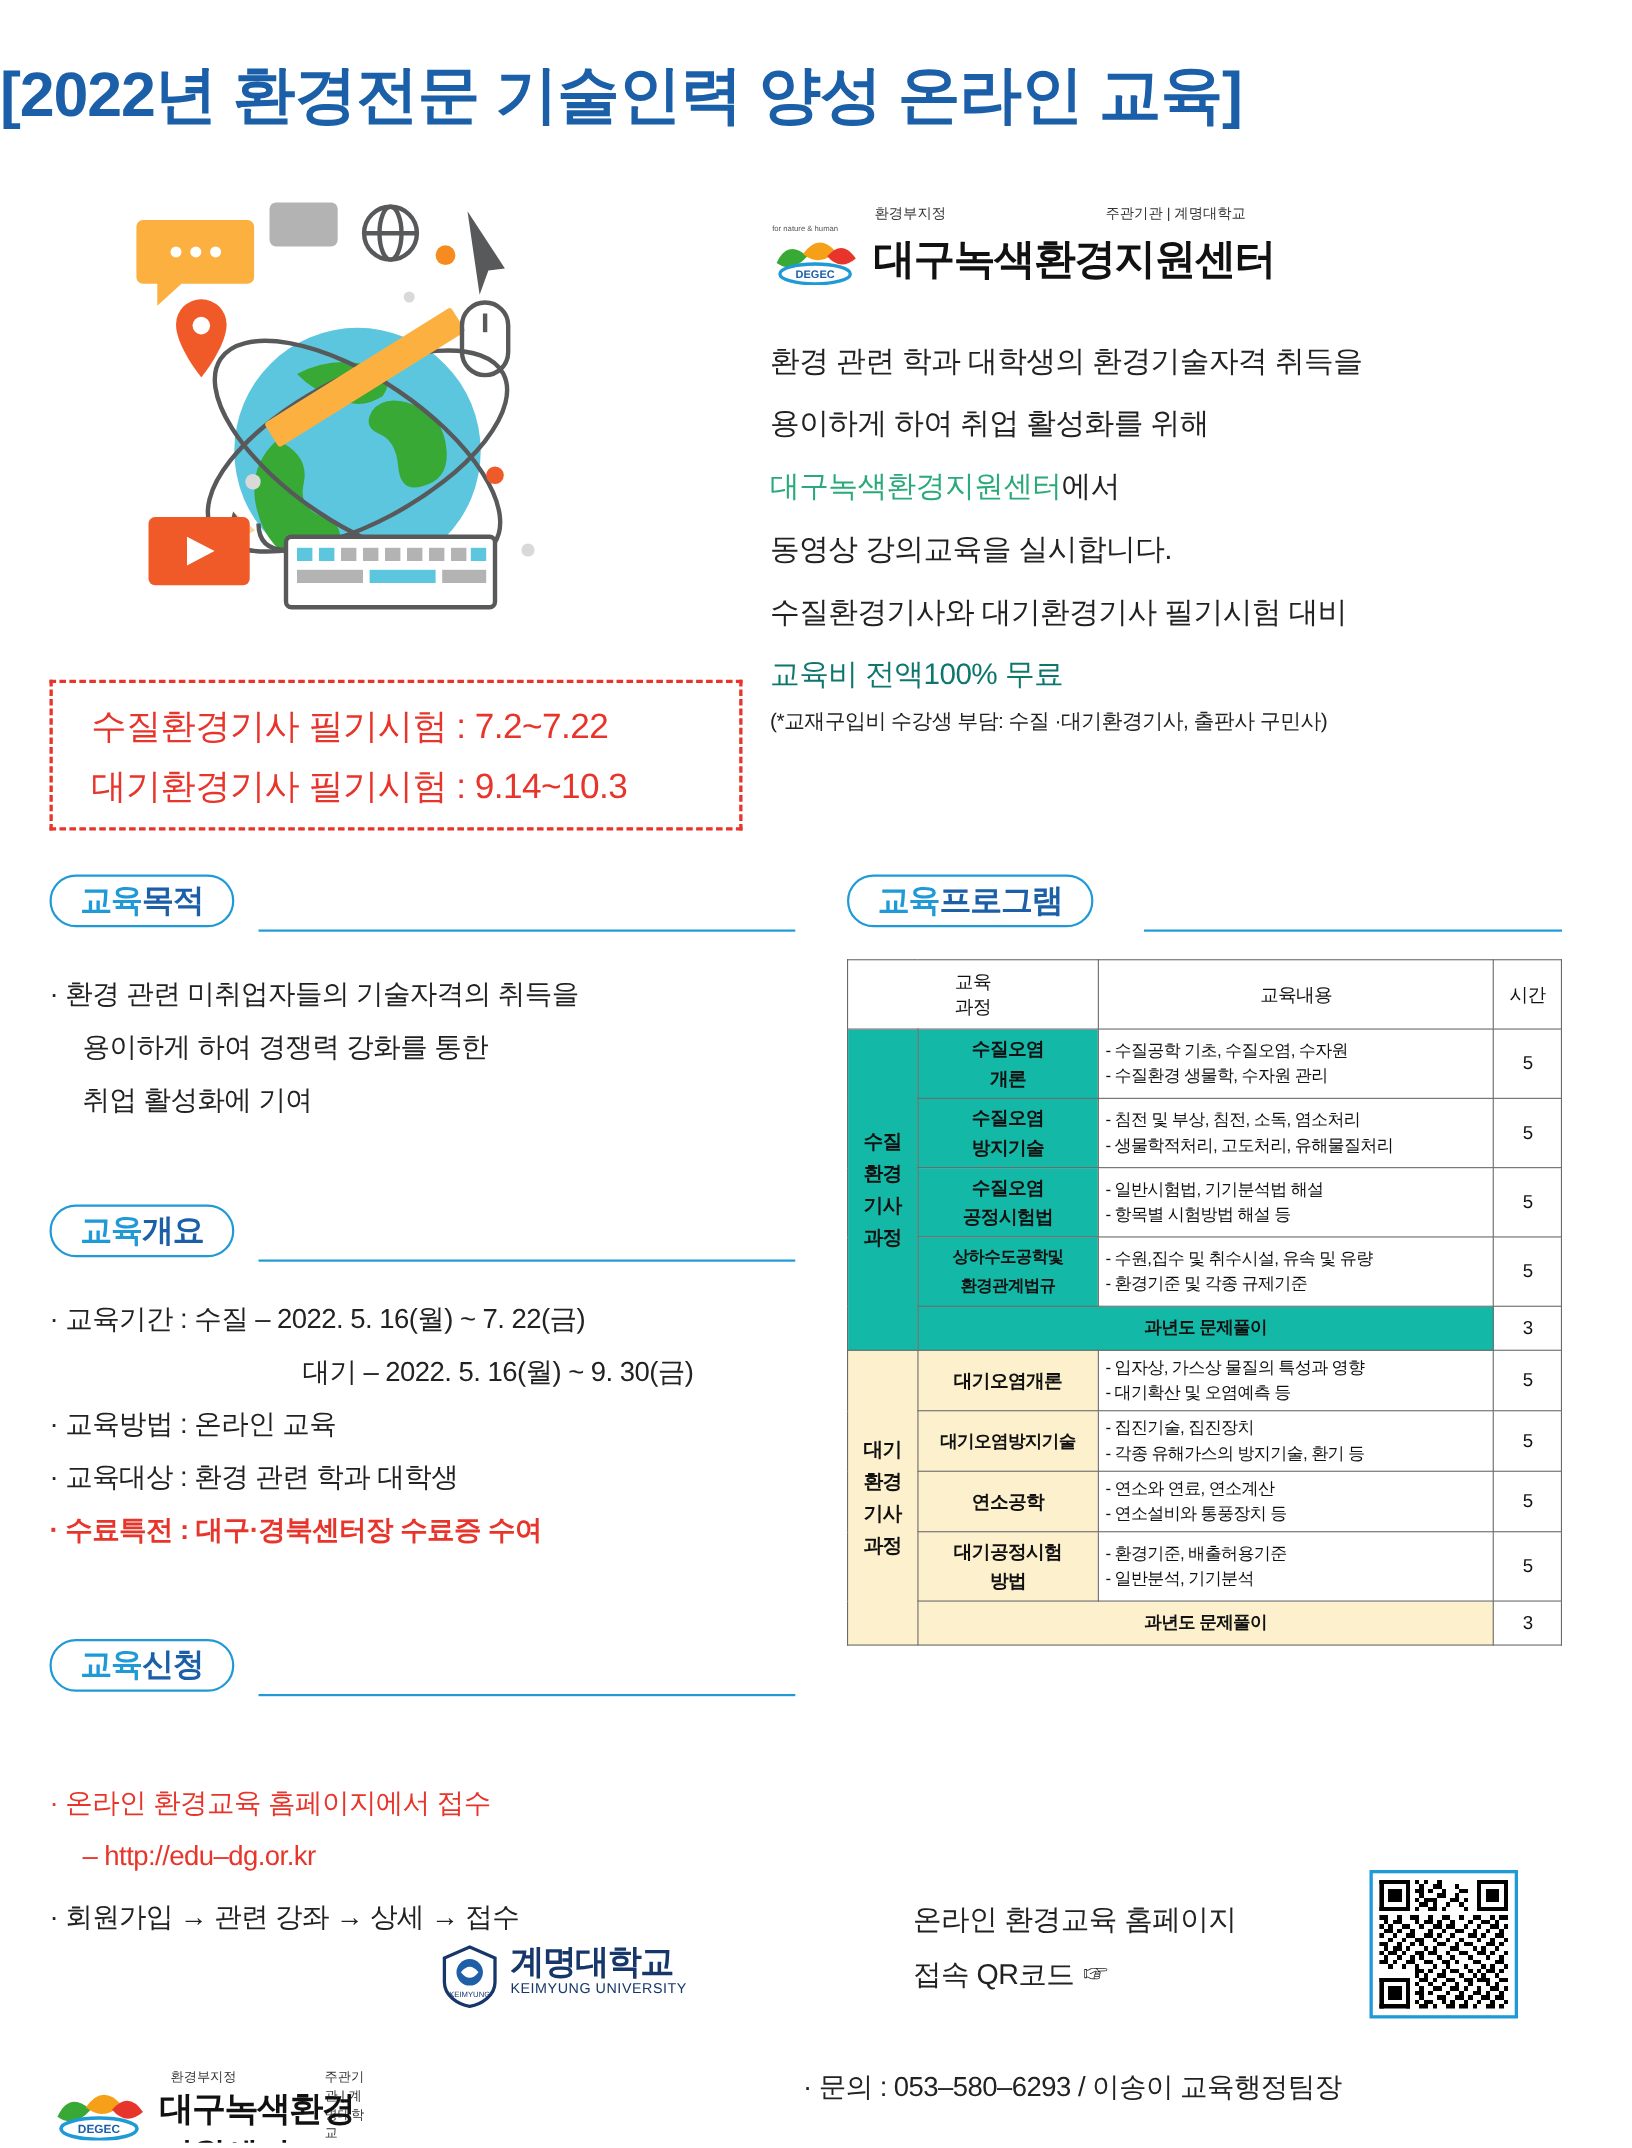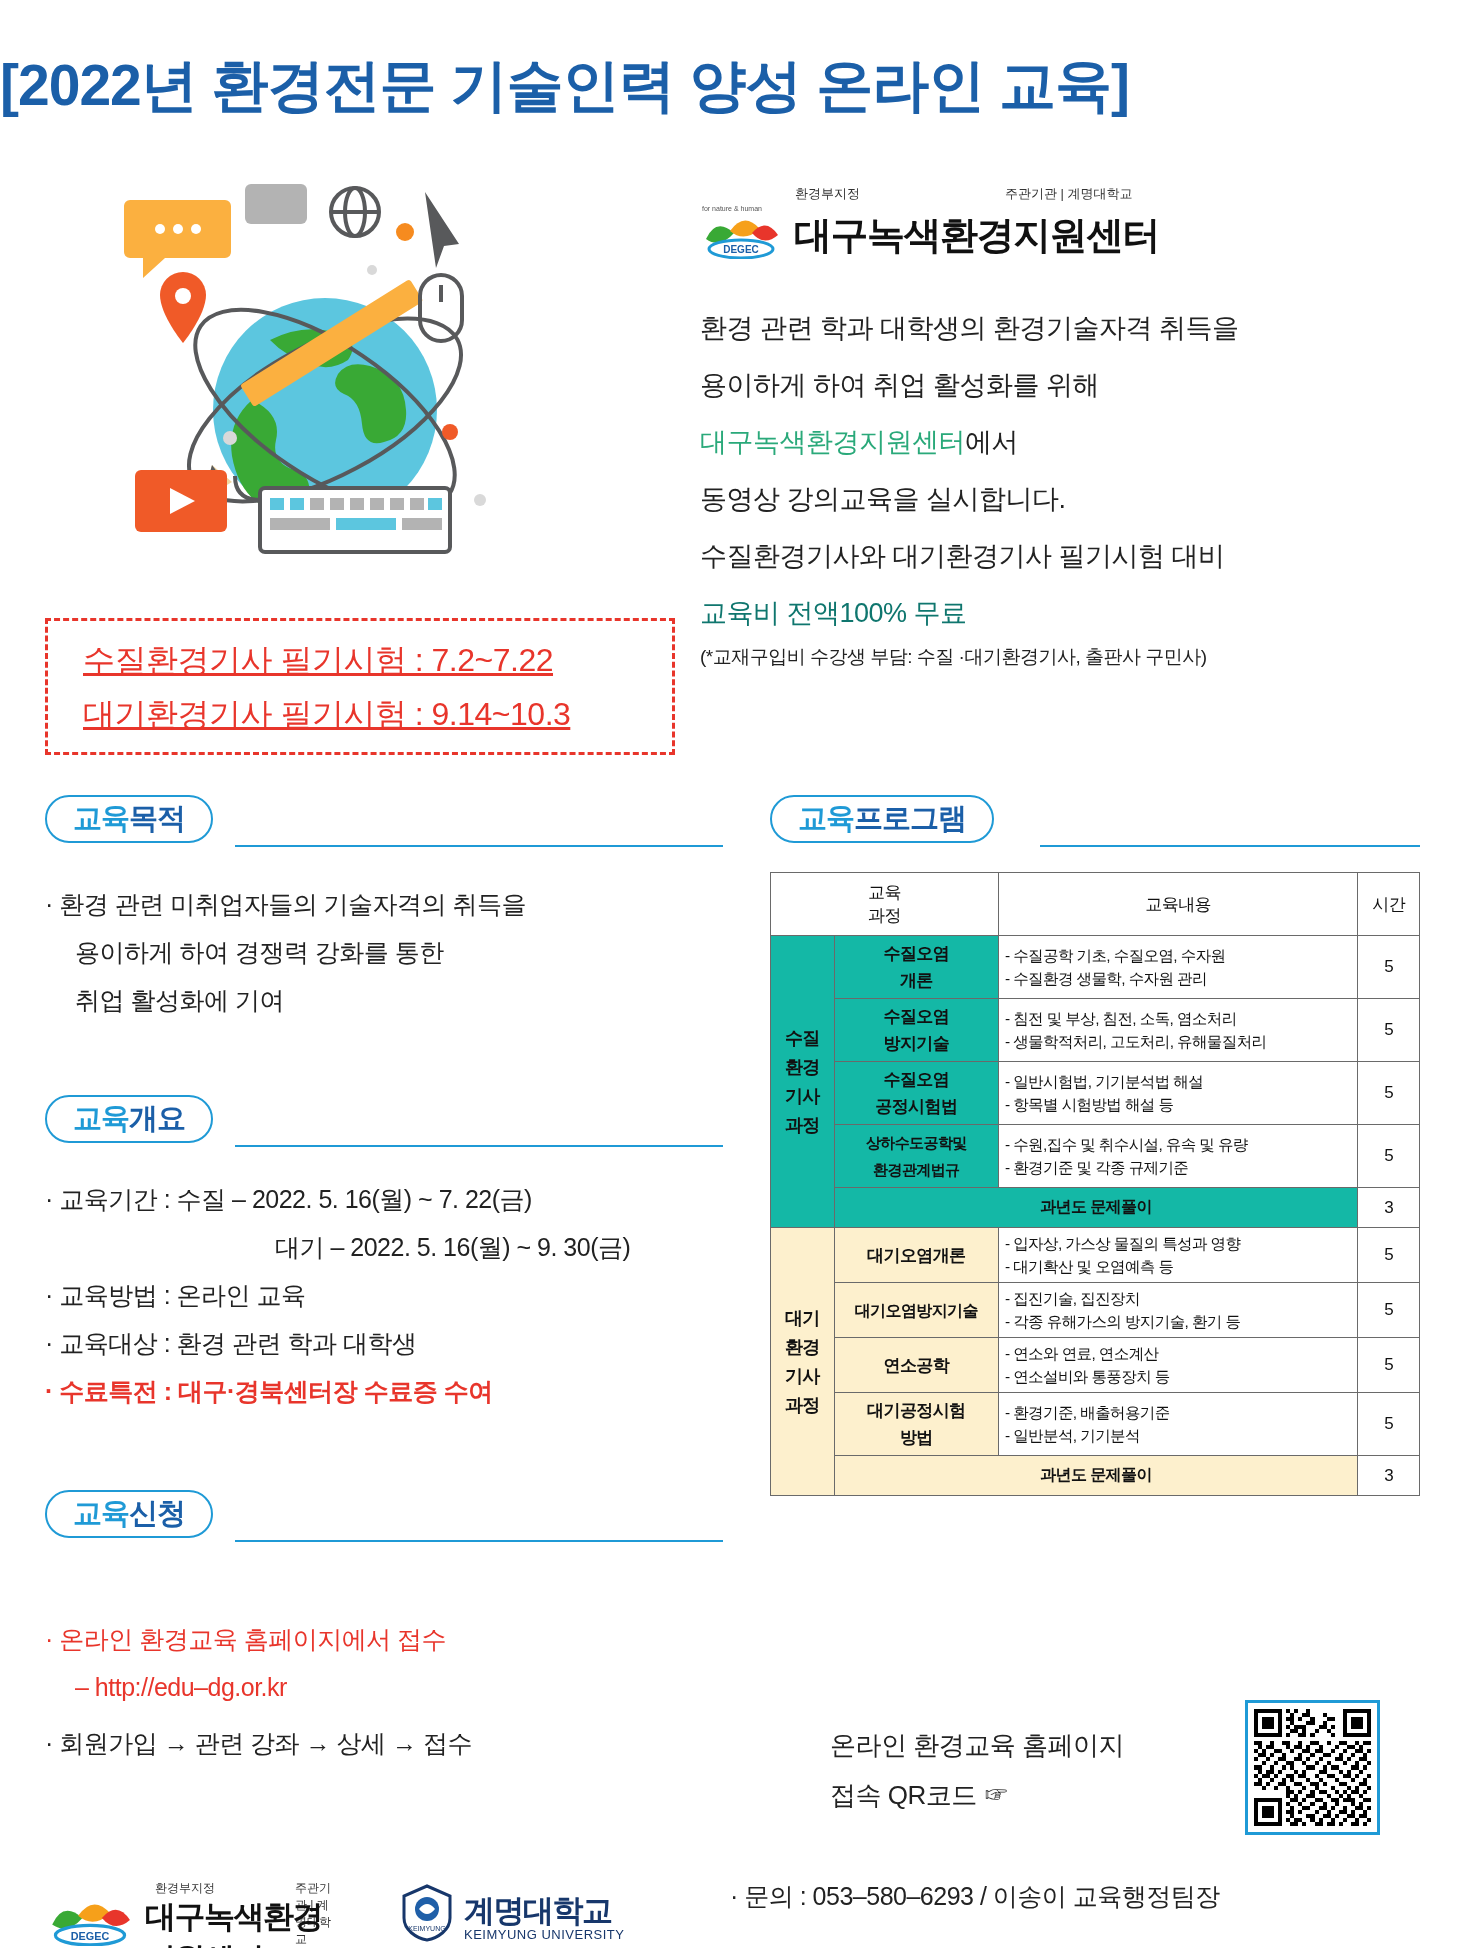--- a/index.html
+++ b/index.html
@@ -110,21 +110,20 @@
     display: flex;
     flex-direction: column;
     justify-content: center;
     padding-left: 35px;
   }
   .exam-box div {
     font-size: 32px;
     color: #e8352b;
     line-height: 54px;
     letter-spacing: -0.5px;
-    text-decoration: underline;
   }
 
   
   .pill {
     position: absolute;
     border: 2px solid #1f9ad6;
     border-radius: 26px;
     height: 48px;
     display: flex;
     align-items: center;
@@ -244,23 +243,23 @@
   }
   .foot-logo-1 .tiny { position:absolute; left: 110px; top: 2px; font-size: 12px; color:#333;}
   .foot-logo-1 .tiny2 { position:absolute; left: 250px; top: 2px; font-size: 12px; color:#333;}
   .foot-logo-1 .bignm {
     position: absolute; left: 100px; top: 18px;
     font-size: 31px; font-weight: bold; letter-spacing: -1.5px; color:#111;
   }
   .foot-logo-2 {
     position: absolute;
     left: 400px;
-    top: 1884px;
+    top: 1768px;
     display: flex;
-    align-items: flex-end;
+    align-items: flex-start;
     gap: 10px;
   }
   .ku-name {
     font-size: 31px;
     font-weight: bold;
     color: #17376b;
     letter-spacing: -1.5px;
     line-height: 32px;
   }
   .ku-sub {

